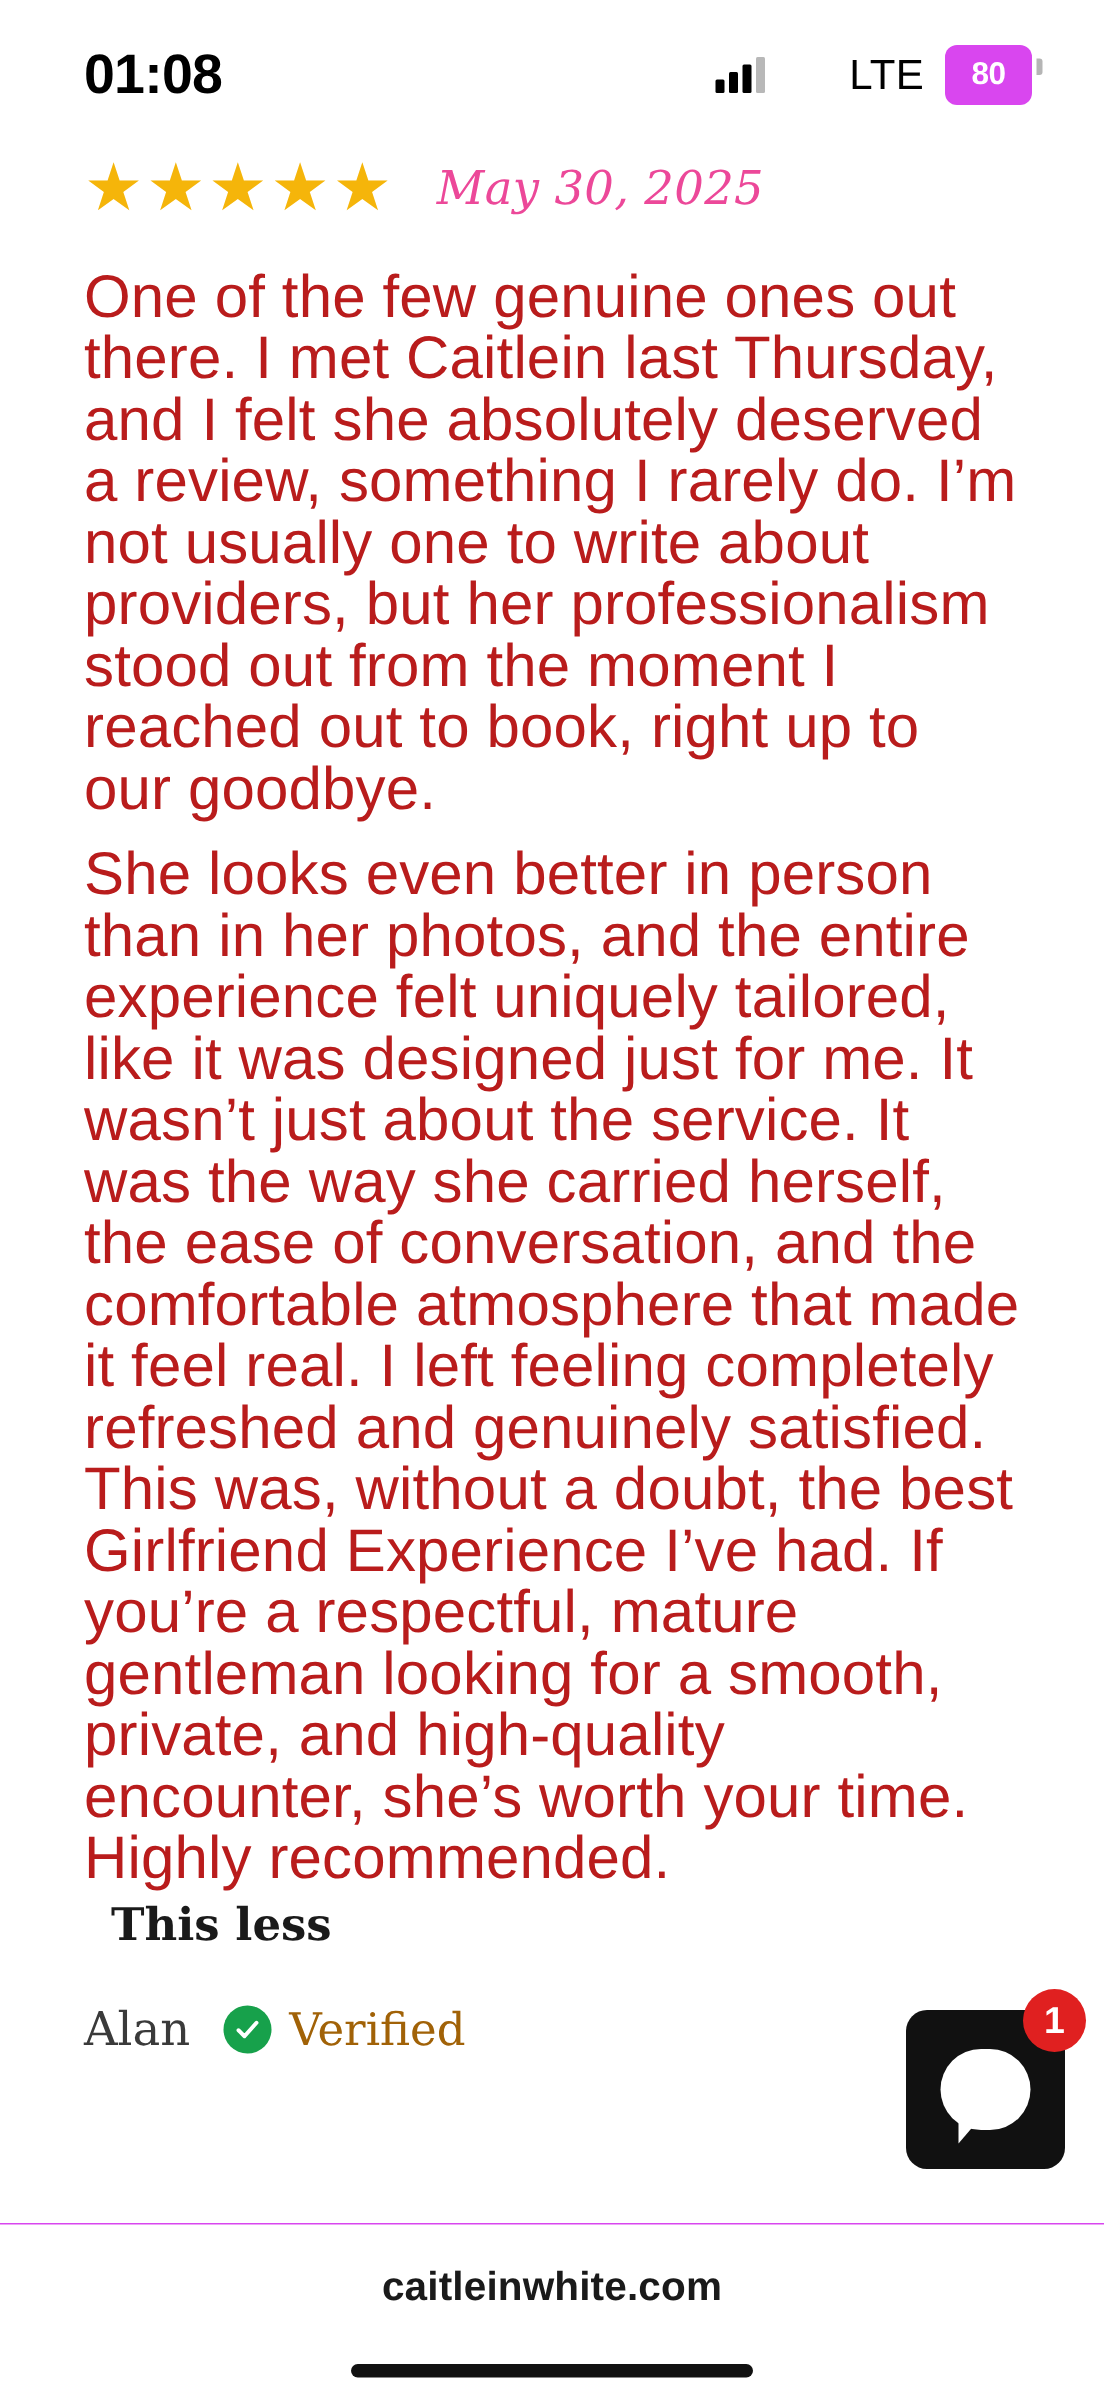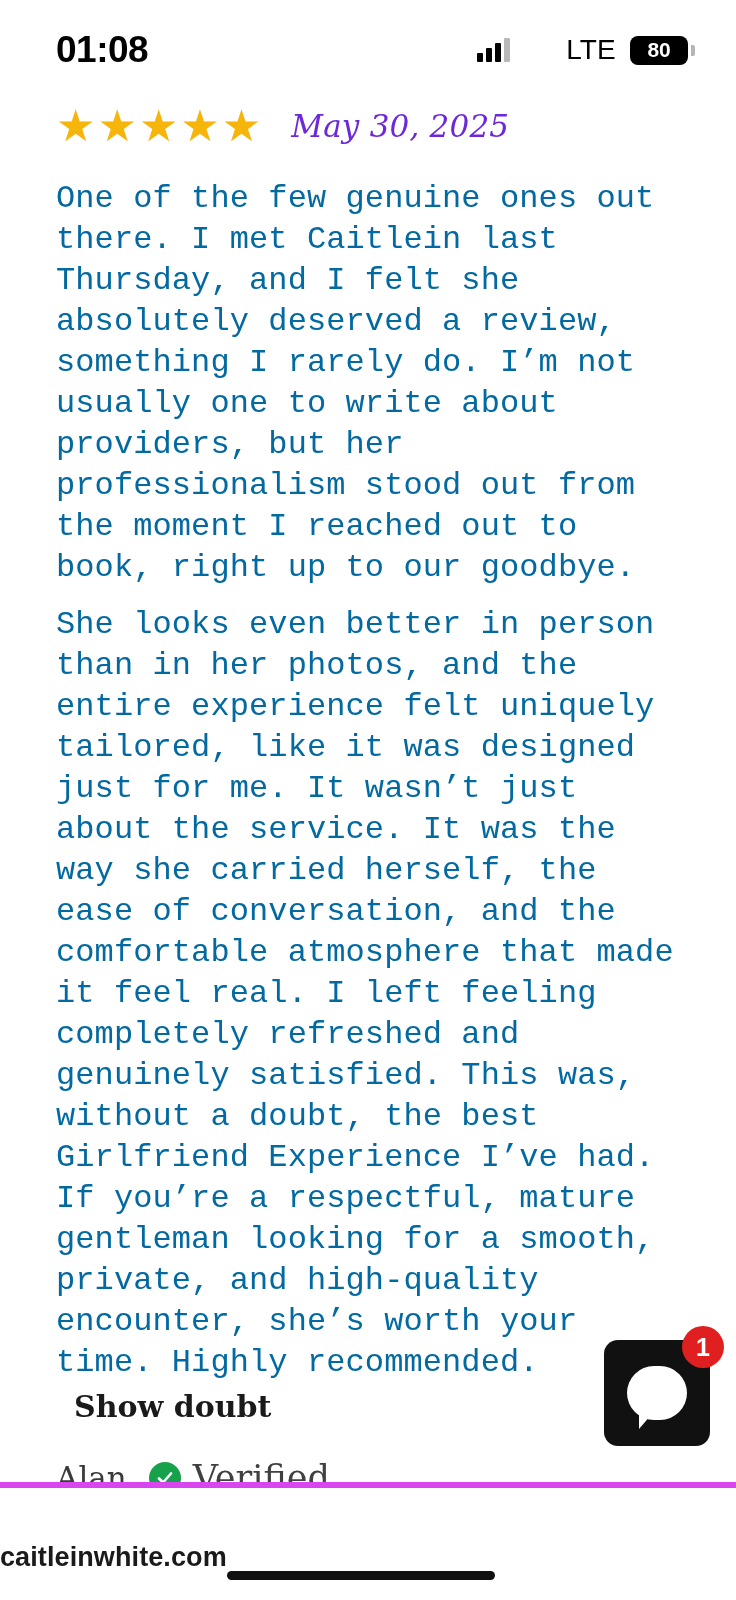--- a/index.html
+++ b/index.html
@@ -59,23 +59,23 @@
   .lte {
     font-size: 28px;
     font-weight: 500;
     color: #000;
     letter-spacing: 0.2px;
     margin-left: 42px;
   }
   .battery {
     position: relative;
     width: 58px;
-    height: 29px;
+    height: 40px;
     border-radius: 8px;
-    background: #000000;
+    background: #d946ef;
     display: flex;
     align-items: center;
     justify-content: center;
   }
   .battery .lvl {
     color: #fff;
     font-size: 21px;
     font-weight: 700;
     letter-spacing: -0.3px;
   }
@@ -107,30 +107,30 @@
     font-size: 44px;
     line-height: 1;
     color: #F5B50A;
     letter-spacing: 2px;
     white-space: nowrap;
   }
   .review-date {
     font-family: "DejaVu Serif", serif;
     font-style: italic;
     font-size: 31px;
-    color: #6d28d9;
+    color: #ec4899;
     letter-spacing: 0.2px;
   }
 
   .review-body {
     margin-top: 30px;
-    font-family: Liberation Mono, monospace;
-    font-size: 32px;
+    font-family: Liberation Sans, sans-serif;
+    font-size: 40px;
     line-height: 41px;
-    color: #0369a1;
+    color: #b91c1c;
     letter-spacing: 0.1px;
   }
   .review-body p + p { margin-top: 16px; }
 
   .show-less {
     margin-top: 6px;
     margin-left: 18px;
     font-family: "DejaVu Serif", serif;
     font-weight: 700;
     font-size: 30px;
@@ -160,22 +160,22 @@
     height: 32px;
     border-radius: 50%;
     background: #17A14B;
     display: flex;
     align-items: center;
     justify-content: center;
   }
   .verified-badge svg { display: block; }
   .verified-text {
     font-family: "DejaVu Serif", serif;
-    font-size: 35px;
-    color: #404040;
+    font-size: 30px;
+    color: #a16207;
   }
 
   
   .chat-widget {
     position: absolute;
     right: 26px;
     bottom: 36px;
     width: 106px;
     height: 106px;
     background: #111111;
@@ -213,24 +213,24 @@
     font-size: 25px;
     font-weight: 700;
     display: flex;
     align-items: center;
     justify-content: center;
   }
 
   
   .browser-bar {
     flex: 0 0 118px;
-    border-top: 6px solid #d946ef;
+    border-top: 1px solid #d946ef;
     background: #ffffff;
     display: flex;
-    flex-direction: row;
+    flex-direction: column;
     align-items: center;
     justify-content: flex-start;
     padding-top: 26px;
   }
   .url {
     font-size: 27px;
     font-weight: 600;
     color: #1a1a1a;
     letter-spacing: 0.1px;
   }
@@ -269,21 +269,21 @@
     <div class="review-head">
       <div class="stars">★★★★★</div>
       <div class="review-date">May 30, 2025</div>
     </div>
 
     <div class="review-body">
       <p>One of the few genuine ones out there. I met Caitlein last Thursday, and I felt she absolutely deserved a review, something I rarely do. I’m not usually one to write about providers, but her professionalism stood out from the moment I reached out to book, right up to our goodbye.</p>
       <p>She looks even better in person than in her photos, and the entire experience felt uniquely tailored, like it was designed just for me. It wasn’t just about the service. It was the way she carried herself, the ease of conversation, and the comfortable atmosphere that made it feel real. I left feeling completely refreshed and genuinely satisfied. This was, without a doubt, the best Girlfriend Experience I’ve had. If you’re a respectful, mature gentleman looking for a smooth, private, and high-quality encounter, she’s worth your time. Highly recommended.</p>
     </div>
 
-    <div class="show-less">Show doubt</div>
+    <div class="show-less">This less</div>
 
     <div class="reviewer-row">
       <div class="reviewer-name">Alan</div>
       <div class="verified">
         <span class="verified-badge">
           <svg width="20" height="20" viewBox="0 0 20 20" aria-hidden="true">
             <path d="M4 10.5 L8 14.5 L16 5.5" fill="none" stroke="#ffffff" stroke-width="2.6" stroke-linecap="round" stroke-linejoin="round"></path>
           </svg>
         </span>
         <span class="verified-text">Verified</span>

